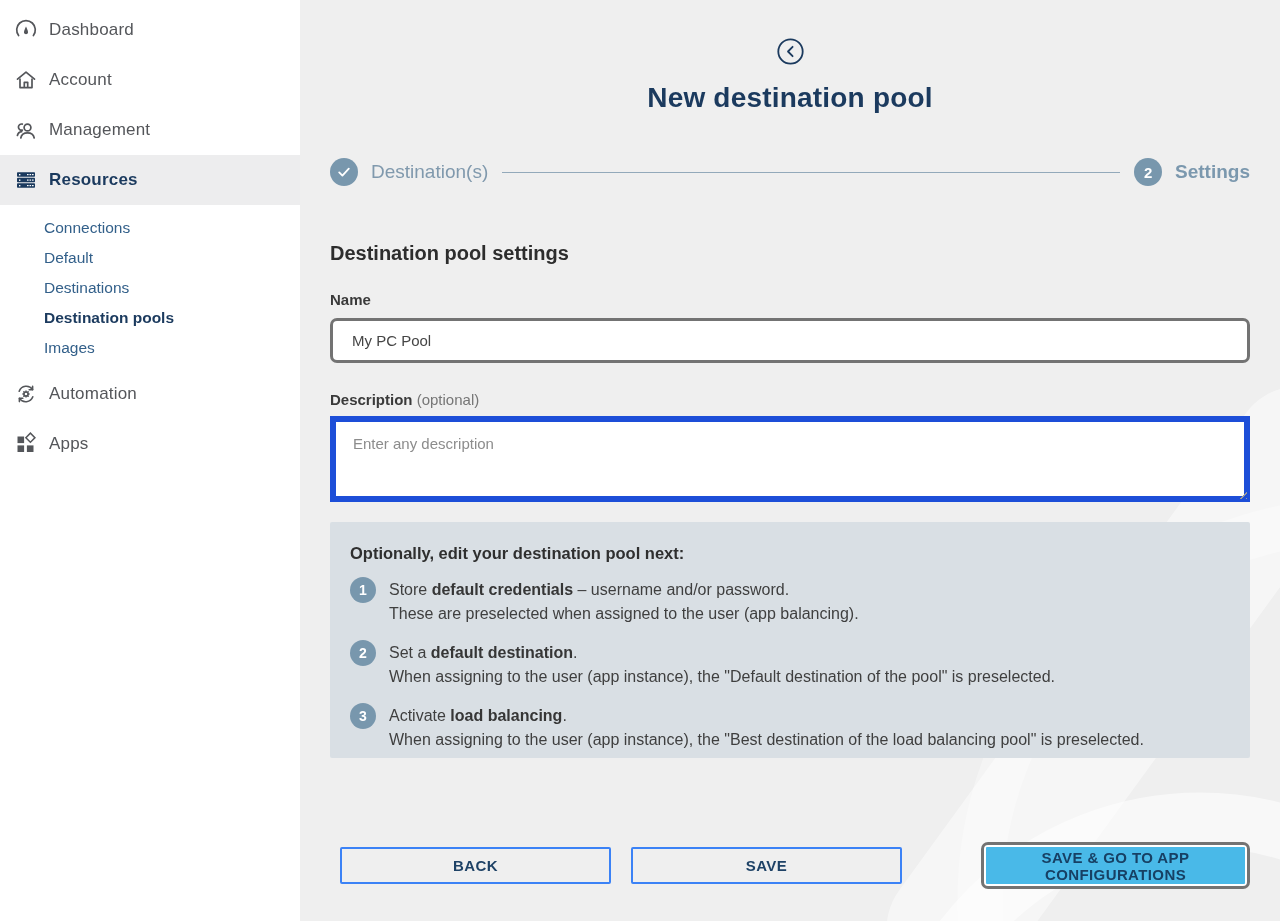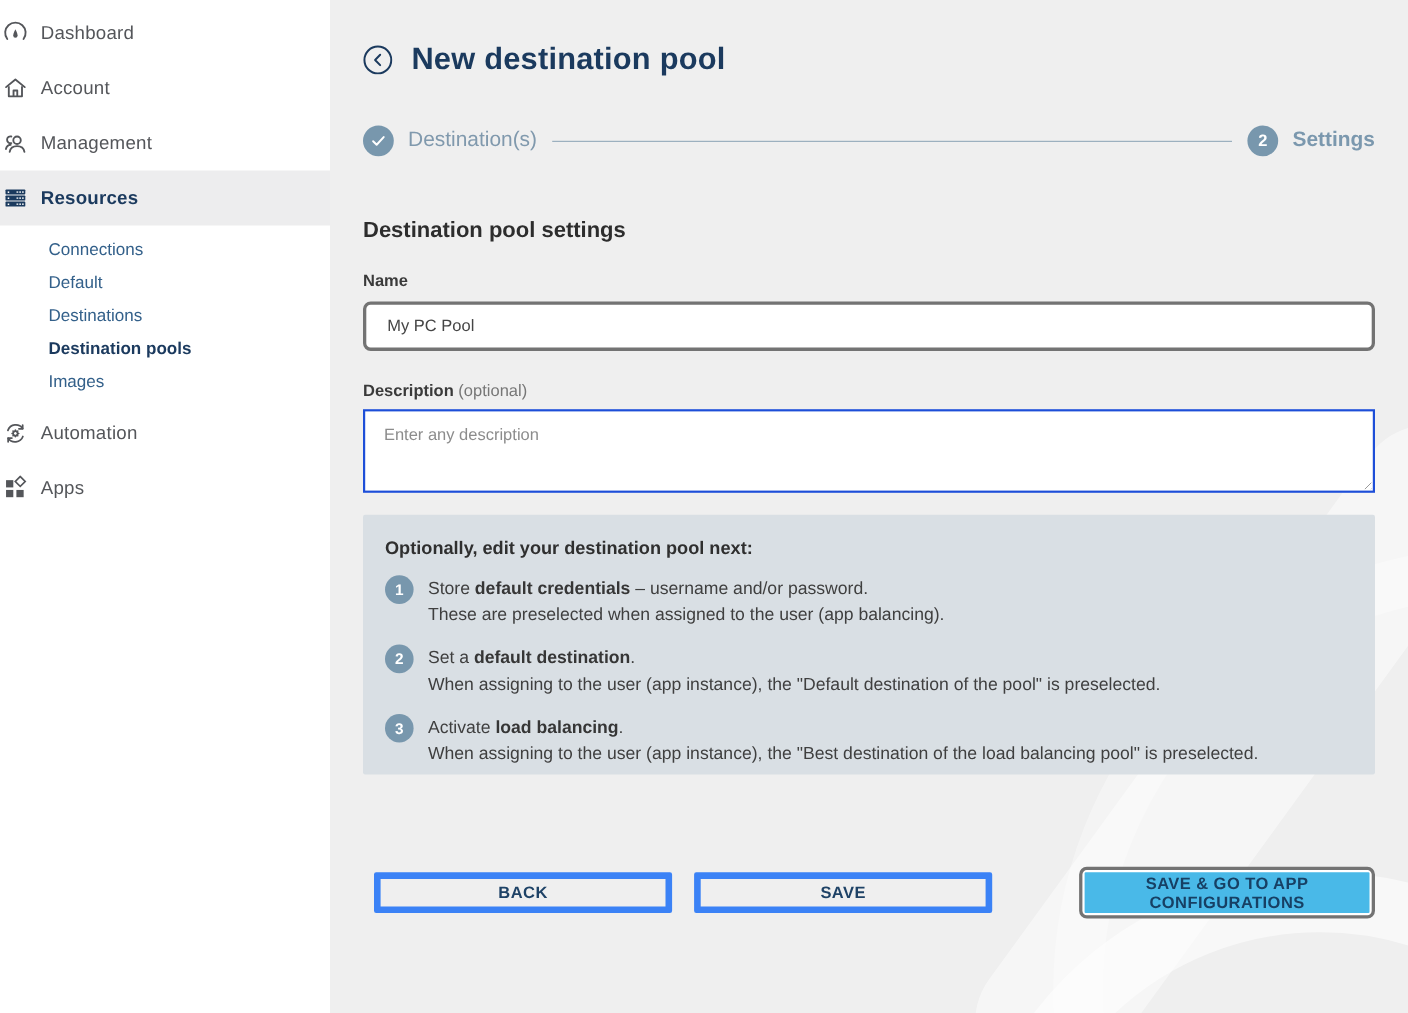--- a/index.html
+++ b/index.html
@@ -13,21 +13,21 @@
 
   
   .sidebar {
     width: 300px; min-width: 300px; height: 100%;
     background: #ffffff;
     padding-top: 5px;
     position: relative; z-index: 3;
   }
   .nav-item {
     height: 50px; display: flex; align-items: center;
-    padding-left: 2px; gap: 11px; cursor: pointer;
+    padding-left: 14px; gap: 11px; cursor: pointer;
   }
   .nav-item .label {
     font-size: 17px; color: #54565a; letter-spacing: 0.2px;
   }
   .nav-item.active { background: #ededee; }
   .nav-item.active .label { color: #1b3a5e; font-weight: 700; }
   .nav-icon { width: 24px; height: 24px; flex: 0 0 24px; display: block; }
   .sub-list { margin: 2px 0 3px 0; }
   .sub-item {
     height: 30px; display: flex; align-items: flex-end;
@@ -41,21 +41,21 @@
   .main {
     position: relative; flex: 1; height: 100%;
     padding: 0 30px; background: #efefef; overflow: hidden;
   }
   .watermark {
     position: absolute; left: 0; top: 0; width: 980px; height: 921px;
     z-index: 1; pointer-events: none;
   }
   .main > .layer { position: relative; z-index: 2; }
 
-  .page-header { padding-top: 38px; display: flex; align-items: center; gap: 17px; }
+  .page-header { padding-top: 38px; display: flex; align-items: center; gap: 17px; flex-direction: column; }
   .back-btn { width: 27px; height: 27px; cursor: pointer; background: none; border: none; padding: 0; display: block; }
   .page-title { font-size: 28px; font-weight: 700; color: #1b3a5e; letter-spacing: 0.2px; }
 
   
   .stepper { margin-top: 44px; display: flex; align-items: center; }
   .step { display: flex; align-items: center; gap: 13px; }
   .step-circle {
     width: 28px; height: 28px; border-radius: 50%;
     background: #7897ad; color: #ffffff;
     display: flex; align-items: center; justify-content: center;
@@ -78,22 +78,22 @@
   }
   .name-input {
     width: 100%; height: 35px; border: none; outline: none;
     font-family: "Liberation Sans", sans-serif;
     font-size: 15px; color: #454545; padding: 0 17px; background: #ffffff;
     display: block;
   }
 
   .textarea-wrap { position: relative; margin-top: 8px; }
   .desc-textarea {
-    display: block; width: 100%; height: 76px; resize: none; outline: none;
-    border: 2px solid #1d4ed8; background: #ffffff;
+    display: block; width: 100%; height: 86px; resize: none; outline: none;
+    border: 6px solid #1d4ed8; background: #ffffff;
     font-family: "Liberation Sans", sans-serif;
     font-size: 15px; color: #454545; padding: 13px 17px;
   }
   .desc-textarea::placeholder { color: #8c8c8c; opacity: 1; }
   .resize-handle {
     position: absolute; right: 3px; bottom: 3px; width: 10px; height: 10px;
     background: repeating-linear-gradient(-45deg, #9a9a9a 0 1px, transparent 1px 4px);
     clip-path: polygon(100% 0, 100% 100%, 0 100%);
     cursor: nwse-resize;
   }
@@ -111,21 +111,21 @@
     display: flex; align-items: center; justify-content: center;
     font-size: 14px; font-weight: 700; margin-top: -1px;
   }
   .info-text { font-size: 16px; line-height: 24px; color: #3f3f3f; max-width: 790px; }
   .info-text b { color: #363636; }
 
   
   .footer { margin-top: 84px; display: flex; align-items: center; }
   .btn-outline {
     width: 271px; height: 37px; background: transparent;
-    border: 6px solid #3b82f6; border-radius: 2px;
+    border: 2px solid #3b82f6; border-radius: 2px;
     font-family: "Liberation Sans", sans-serif;
     font-size: 15px; font-weight: 700; letter-spacing: 0.4px;
     color: #1e4266; cursor: pointer;
   }
   .btn-back { margin-left: 10px; }
   .btn-save { margin-left: 20px; }
   .footer .red-annotation { margin-top: 0; margin-left: auto; background: #ffffff; }
   .btn-primary {
     width: 259px; height: 37px; border: none; border-radius: 1px;
     background: #49b9e8;

